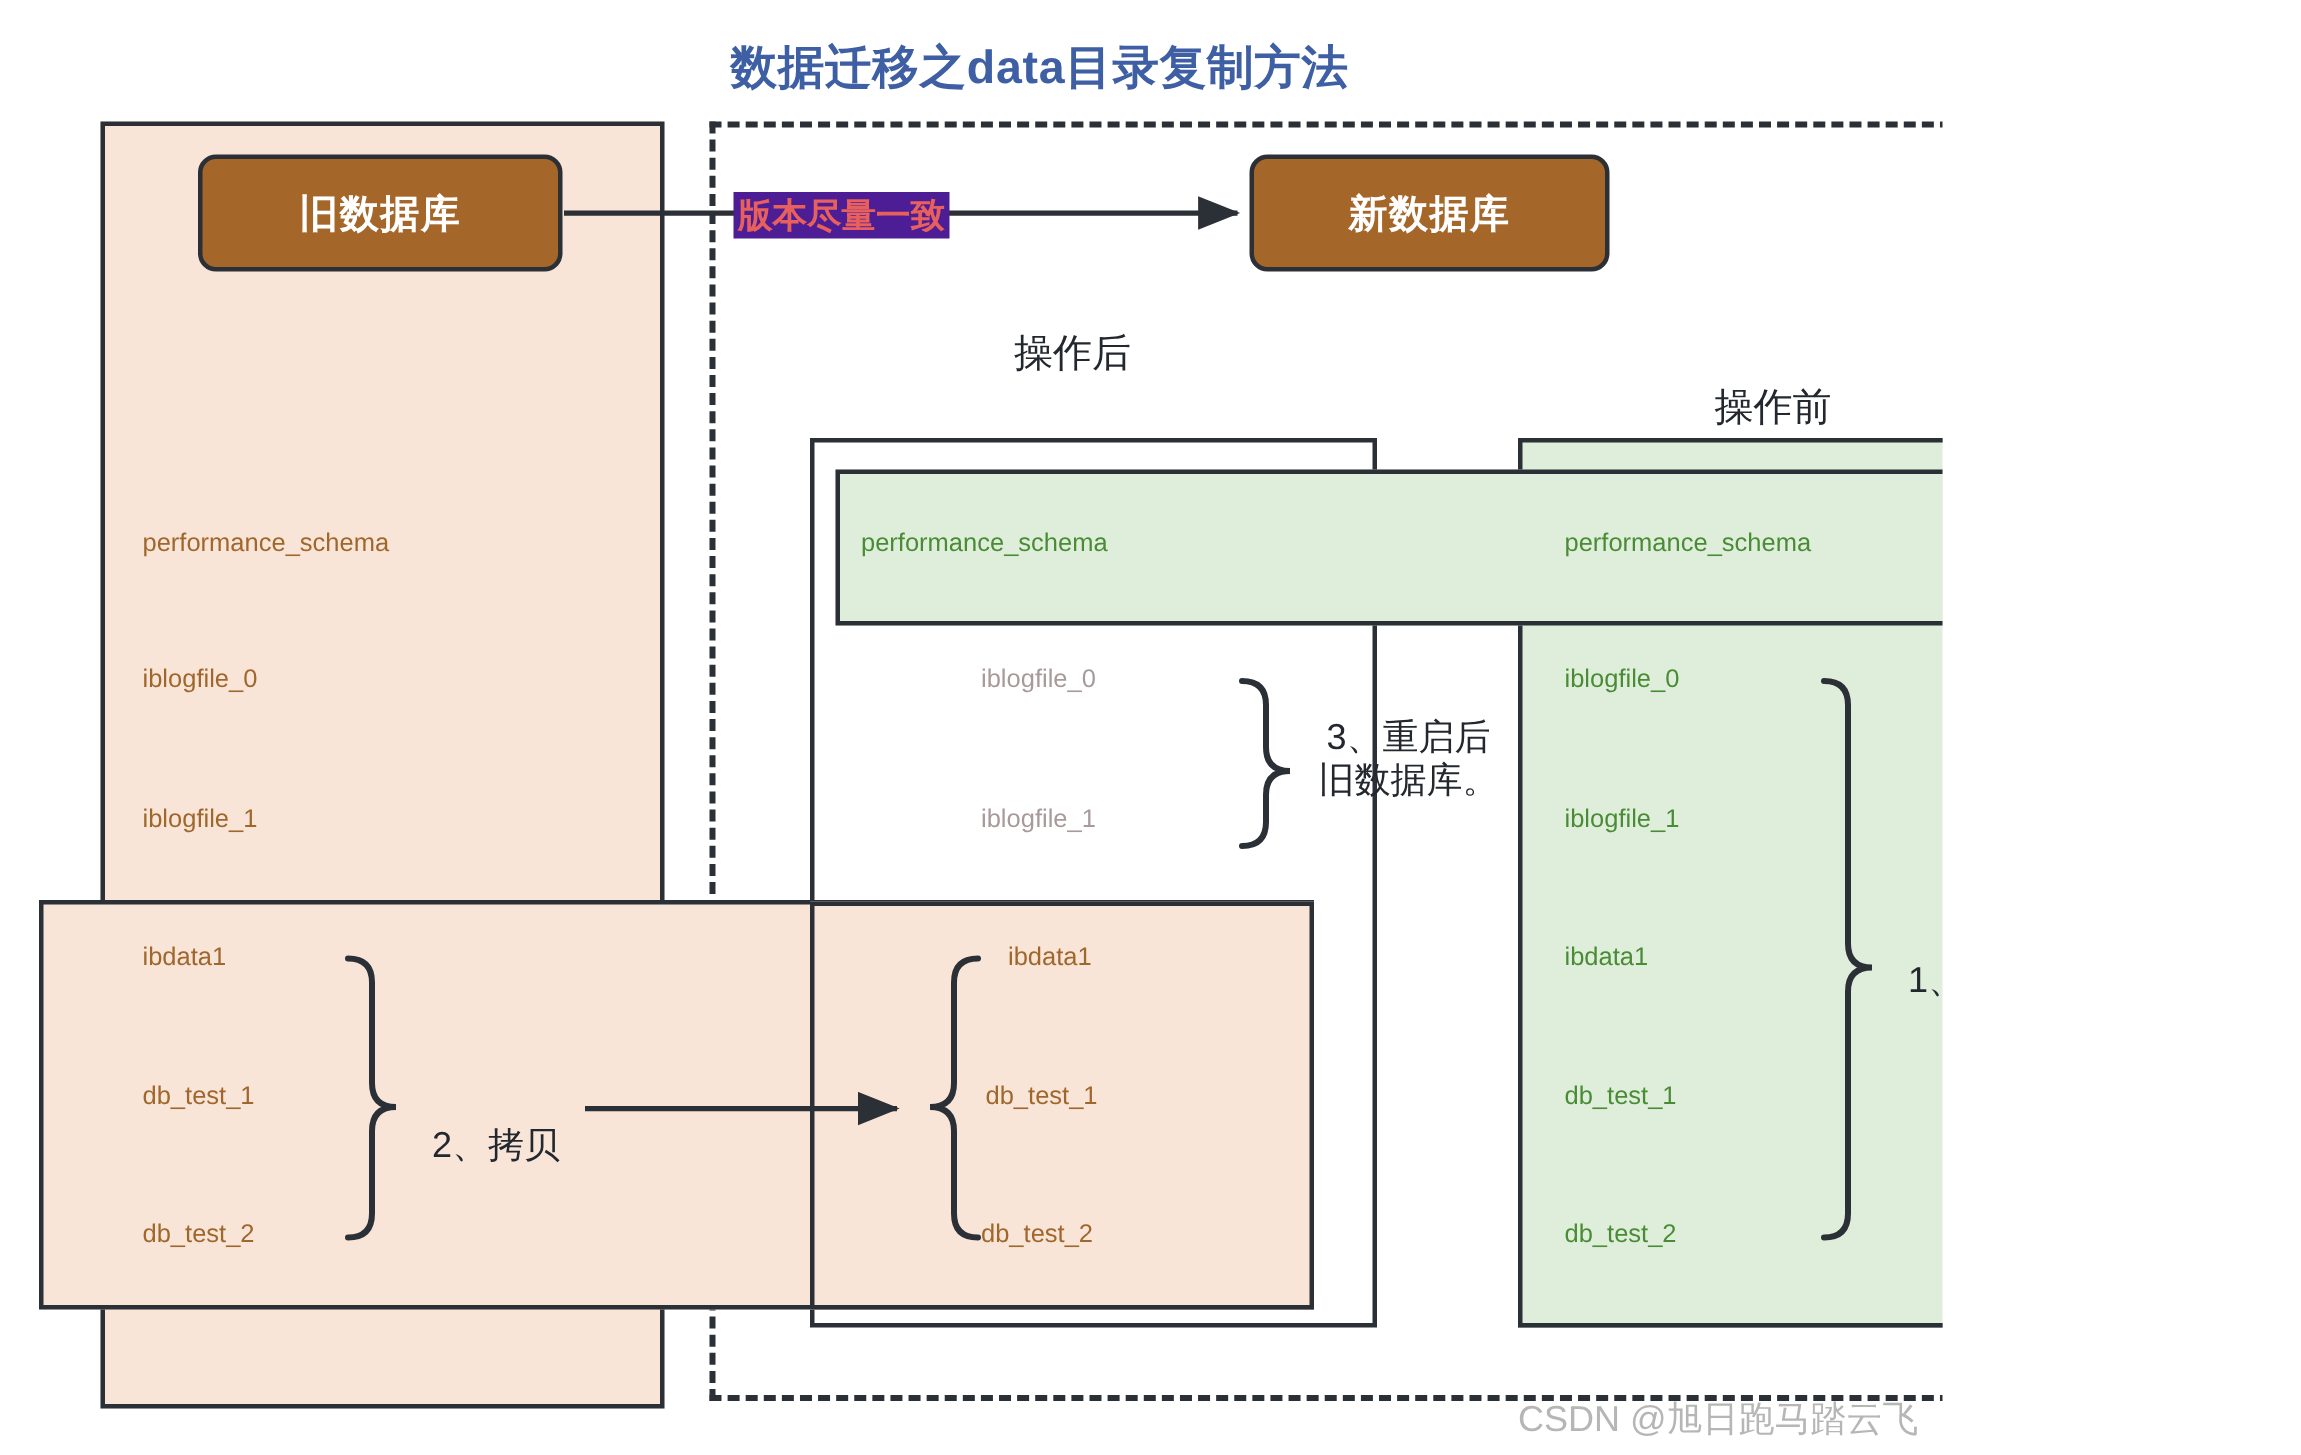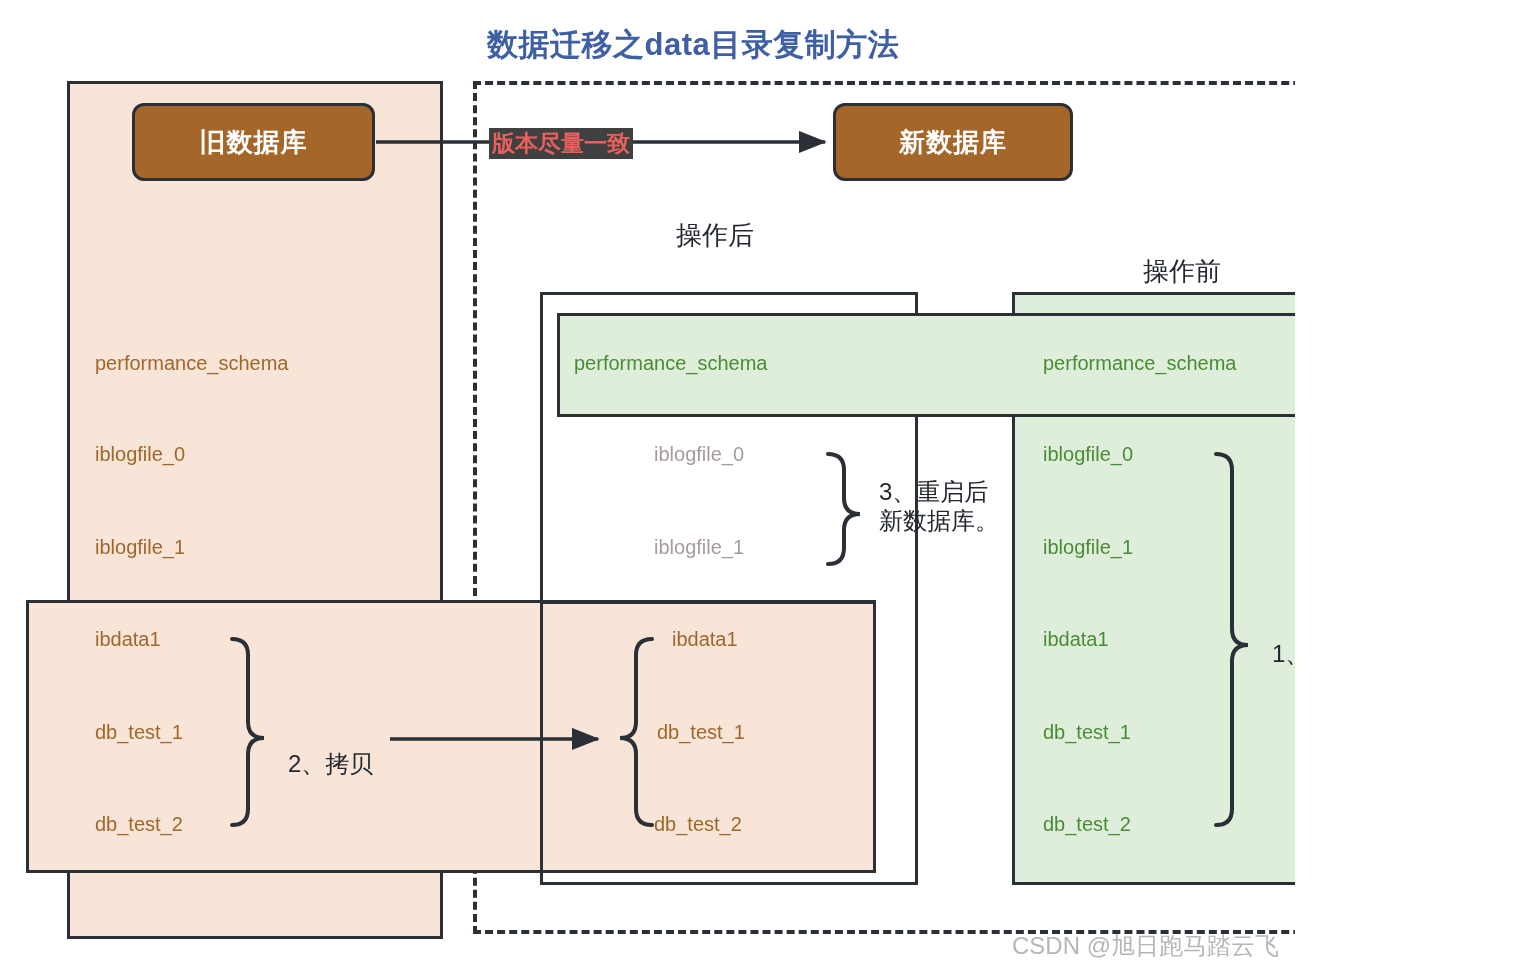--- a/index.html
+++ b/index.html
@@ -109,50 +109,51 @@
     align-items:center;
     justify-content:center;
     letter-spacing:1px;
   }
   #old-db-box{ left:132px; top:103px; width:243px; height:78px; }
   #new-db-box{ left:833px; top:103px; width:240px; height:78px; }
 
   
   .item{
     position:absolute;
-    font-size:20px;
+    font-size:17px;
     white-space:nowrap;
   }
   .brown{ color:#a0672d; }
   .green{ color:#4a8c36; }
   .muted{ color:#a89a9a; }
 
   .col-head{
     position:absolute;
     font-size:26px;
     color:#23272e;
     white-space:nowrap;
   }
 
   .step-label{
     position:absolute;
     font-size:24px;
     color:#23272e;
     line-height:1.22;
     white-space:nowrap;
+    text-align:center;
   }
 
   
   #version-note{
     position:absolute;
     left:489px; top:128px;
     font-size:23px;
     color:#e8605e;
     font-weight:bold;
-    background:#404040;
+    background:#4c1d95;
     padding:0 3px;
     white-space:nowrap;
     z-index:6;
   }
 
   
   #overlay{
     position:absolute;
     left:0; top:0;
     width:1534px; height:970px;
@@ -206,21 +207,21 @@
   <div class="item brown" style="left:95px; top:813px;">db_test_2</div>
 
   <div class="step-label" style="left:288px; top:721px;margin-top:28px;">2、拷贝</div>
 
   <div class="item green" style="left:574px; top:352px;">performance_schema</div>
   <div class="item muted" style="left:654px; top:443px;">iblogfile_0</div>
   <div class="item muted" style="left:654px; top:536px;">iblogfile_1</div>
 
   <div class="step-label" style="left:879px; top:477px;">
     <div>3、重启后</div>
-    <div>新数据库。</div>
+    <div>旧数据库。</div>
   </div>
 
   <div class="item brown" style="left:672px; top:628px;">ibdata1</div>
   <div class="item brown" style="left:657px; top:721px;">db_test_1</div>
   <div class="item brown" style="left:654px; top:813px;">db_test_2</div>
 
   <div class="item green" style="left:1043px; top:352px;">performance_schema</div>
   <div class="item green" style="left:1043px; top:443px;">iblogfile_0</div>
   <div class="item green" style="left:1043px; top:536px;">iblogfile_1</div>
   <div class="item green" style="left:1043px; top:628px;">ibdata1</div>

